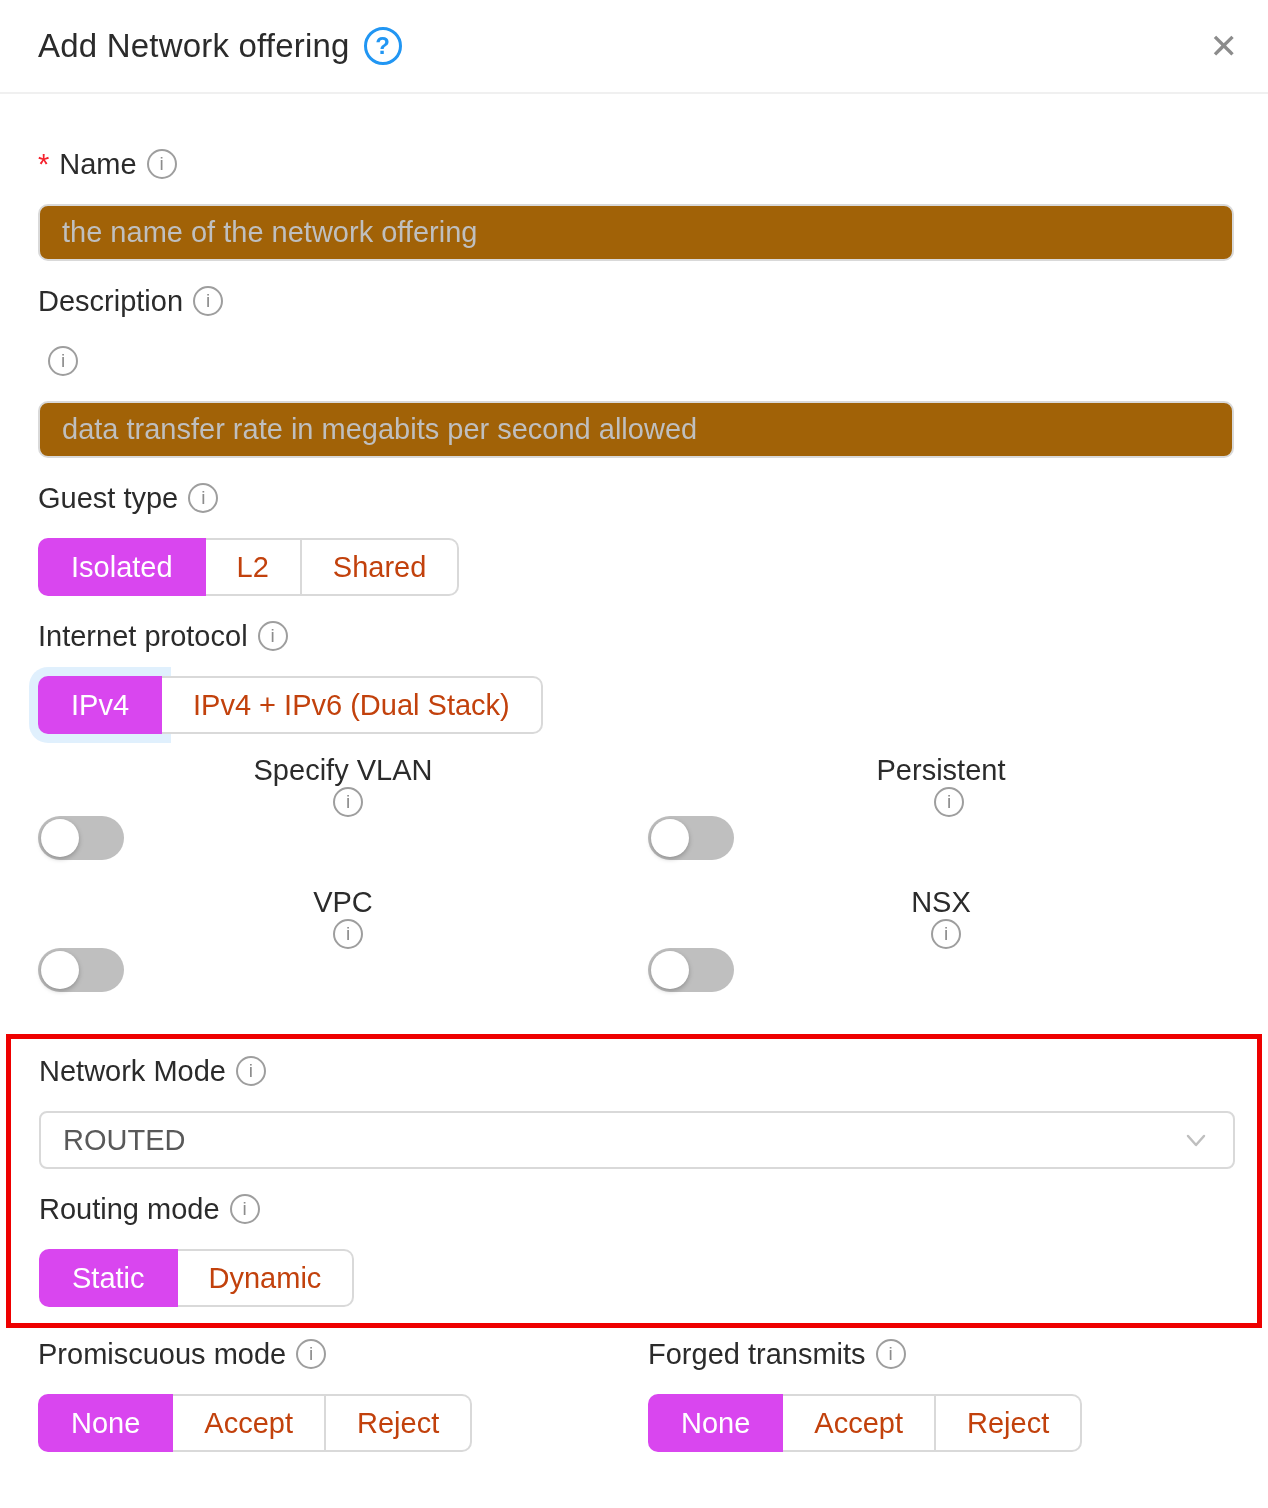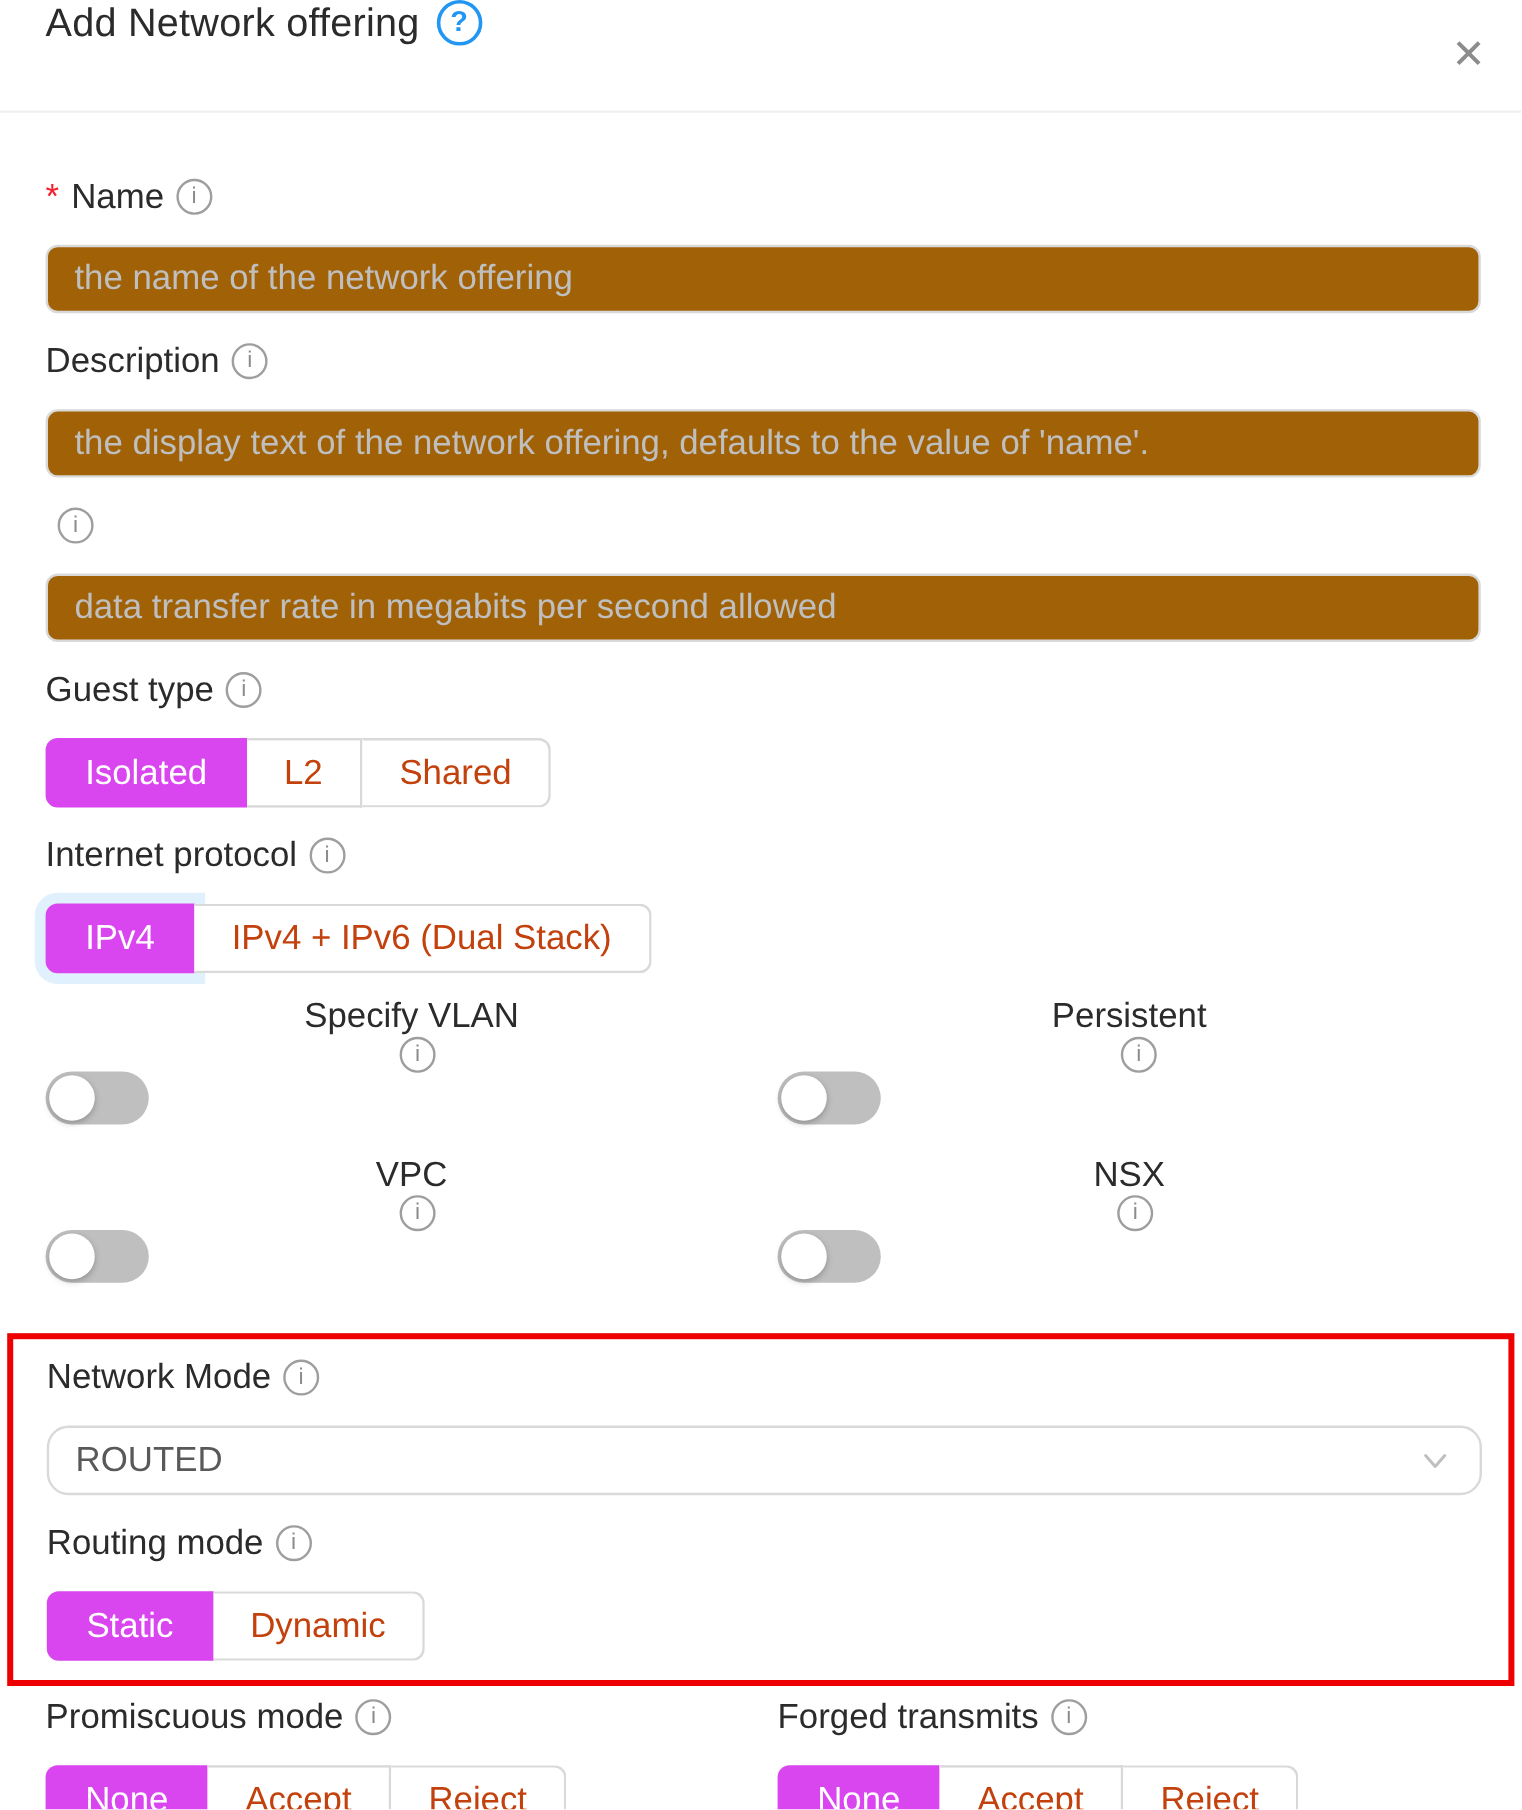--- a/index.html
+++ b/index.html
@@ -10,21 +10,21 @@
     background:#fff;
     font-family:"Liberation Sans","DejaVu Sans",sans-serif;
     color:#262626;
     overflow:hidden;
   }
   
   .dlg-header {
     position:relative;
     height:94px;
     border-bottom:2px solid #f0f0f0;
-    display:flex; align-items:flex-start;
+    display:flex; align-items:center;
     padding:0 34px 0 38px;
   }
   .dlg-title { font-size:33px; color:#2b2b2b; letter-spacing:0.2px; }
   .help-icon {
     width:38px; height:38px; margin-left:14px;
     border:3px solid #2196f3; border-radius:50%;
     color:#2196f3; font-size:24px; font-weight:bold;
     display:inline-flex; align-items:center; justify-content:center;
     cursor:pointer; flex:0 0 auto;
   }
@@ -93,21 +93,21 @@
   
   .row2 { display:flex; }
   .col-l { width:610px; flex:0 0 610px; }
   .col-r { flex:1; }
   .toggle-item .label-row { margin-bottom:22px;flex-direction:column; }
   .toggle-item { margin-bottom:26px; }
   
   .select-box {
     position:relative;
     width:1196px; height:58px;
-    border:2px solid #d9d9d9; border-radius:18px;
+    border:2px solid #d9d9d9; border-radius:8px;
     display:flex; align-items:center;
     padding:0 60px 0 22px;
     font-size:29px; color:#595959;
     cursor:pointer; background:#fff;
   }
   .select-box .chev {
     position:absolute; right:22px; top:50%; transform:translateY(-50%);
     width:30px; height:30px; display:flex; align-items:center; justify-content:center;
   }
   
@@ -139,21 +139,20 @@
         <span class="info-icon">i</span>
       </div>
       <input class="text-input" type="text" placeholder="the name of the network offering" style="">
     </div>
 
     <div class="form-item">
       <div class="label-row">
         <span>Description</span>
         <span class="info-icon">i</span>
       </div>
-      <input class="text-input" type="text" placeholder="the display text of the network offering, defaults to the value of 'name'." style="">
     </div>
 
     <div class="form-item">
       <div class="label-row">
         <span class="info-icon">i</span>
       </div>
       <input class="text-input" type="text" placeholder="data transfer rate in megabits per second allowed" style="">
     </div>
 
     <div class="form-item">

